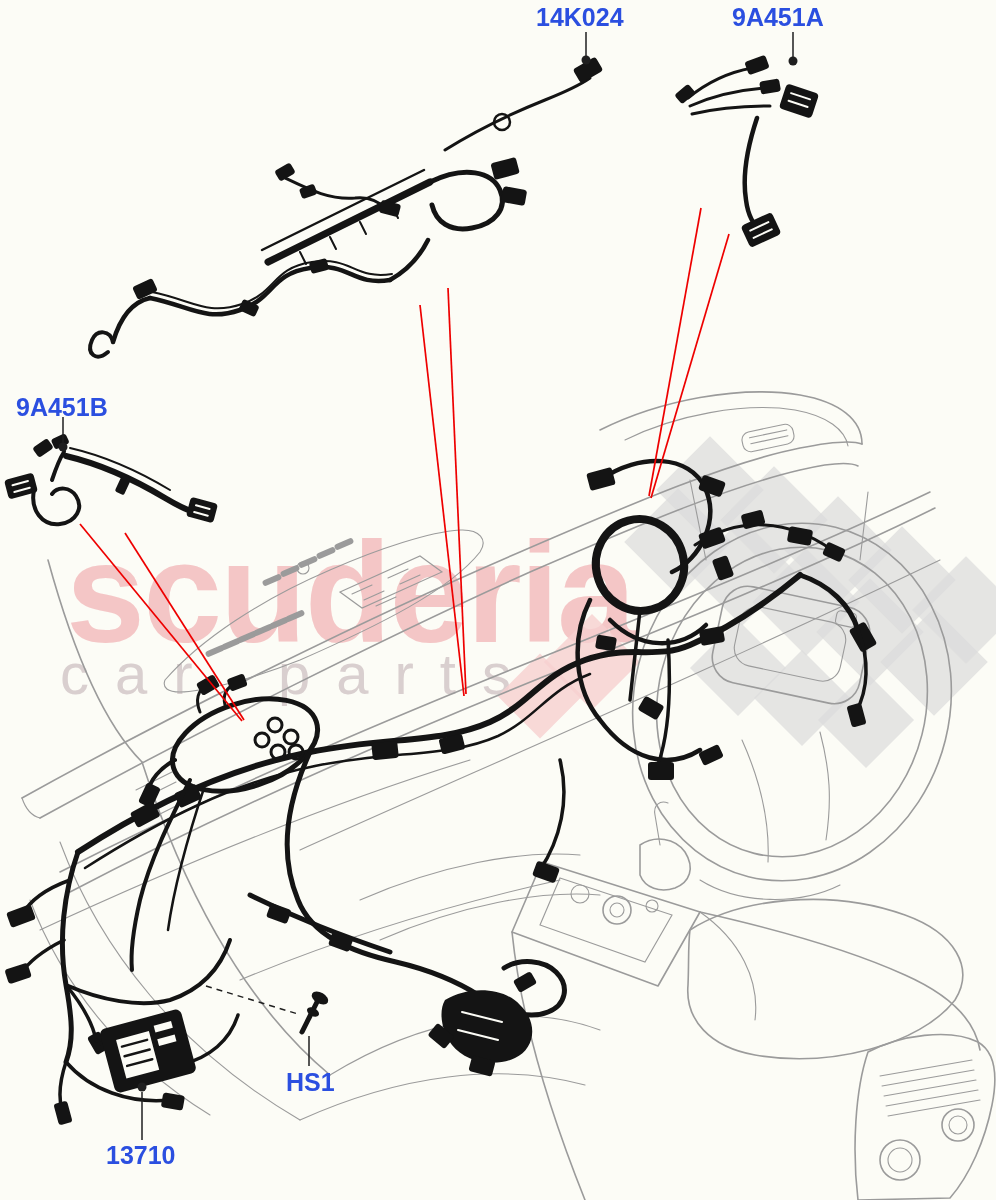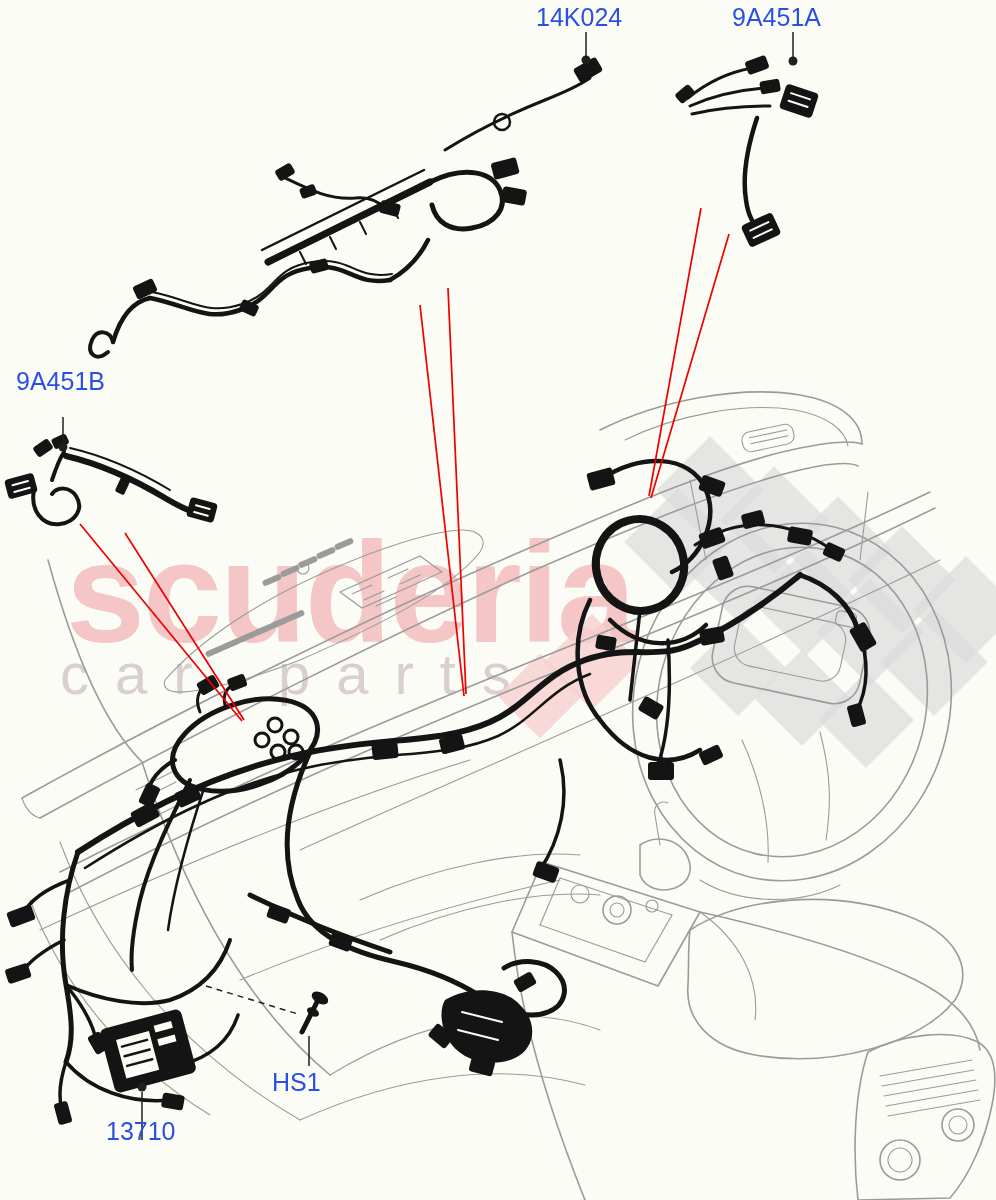--- a/index.html
+++ b/index.html
@@ -1,19 +1,19 @@
 <!DOCTYPE html>
 <html style="--background: #fcfcf6; --label: #2b4fe0; --pointer: #ee0000; --leader: #1f1f1f; --harness: #141414; --line_art: #9b9b9b; --brand_pink: #f4c6c6; --tagline_gray: #d9cfcf; --diamond_gray: #dcdcdc; --diamond_pink: #f6cfcf;"><head>
 <meta charset="utf-8">
 <style>
   html,body{margin:0;padding:0}
   body{font-family:"Liberation Sans",sans-serif}
   #stage{position:relative;width:996px;height:1200px;background:var(--background,#fcfcf6);overflow:hidden}
   #stage svg{position:absolute;left:0;top:0}
-  .part-label{position:absolute;font-size:25px;font-weight:400;color:var(--label,#2b4fe0);white-space:nowrap;cursor:pointer;line-height:1}
+  .part-label{position:absolute;font-size:25px;font-weight:700;color:var(--label,#2b4fe0);white-space:nowrap;cursor:pointer;line-height:1}
   .g{stroke:var(--line_art,#9b9b9b);fill:none;stroke-width:1.6;stroke-linecap:round;stroke-linejoin:round}
   .g1{stroke:var(--line_art,#9b9b9b);fill:none;stroke-width:1.1;stroke-linecap:round}
   .h{stroke:var(--harness,#141414);fill:none;stroke-linecap:round;stroke-linejoin:round}
   .hf{fill:var(--harness,#141414);stroke:none}
   .ws{stroke:var(--background,#fcfcf6);fill:none;stroke-width:2;stroke-linecap:round}
   .dia{fill:var(--diamond_gray,#dcdcdc);opacity:.7}
   .diap{fill:var(--diamond_pink,#f6cfcf);opacity:.8}
   .red{stroke:var(--pointer,#ee0000);stroke-width:1.7;fill:none}
   .ld{stroke:var(--leader,#1f1f1f);stroke-width:1.5;fill:none}
   .dot{fill:var(--leader,#1f1f1f)}
@@ -310,16 +310,16 @@
     <path class="ld" d="M63,443 L63,417"></path>
         <circle class="dot" cx="63" cy="447" r="4.5"></circle>
     <path class="ld" d="M142,1092 L142,1140"></path>
         <circle class="dot" cx="142" cy="1087" r="4.5"></circle>
     <path class="ld" d="M309,1036 L309,1066"></path>
   </g>
 </svg>
 
   <div class="part-label" style="left:536px;top:5px">14K024</div>
   <div class="part-label" style="left:732px;top:5px">9A451A</div>
-  <div class="part-label" style="left:16px;top:369px">9A451B</div>
-  <div class="part-label" style="left:272px;top:1070px">HS1</div>
-  <div class="part-label" style="left:106px;top:1119px">13710</div>
+  <div class="part-label" style="left:16px;top:395px">9A451B</div>
+  <div class="part-label" style="left:286px;top:1070px">HS1</div>
+  <div class="part-label" style="left:106px;top:1143px">13710</div>
 </div>
 
 </body></html>

